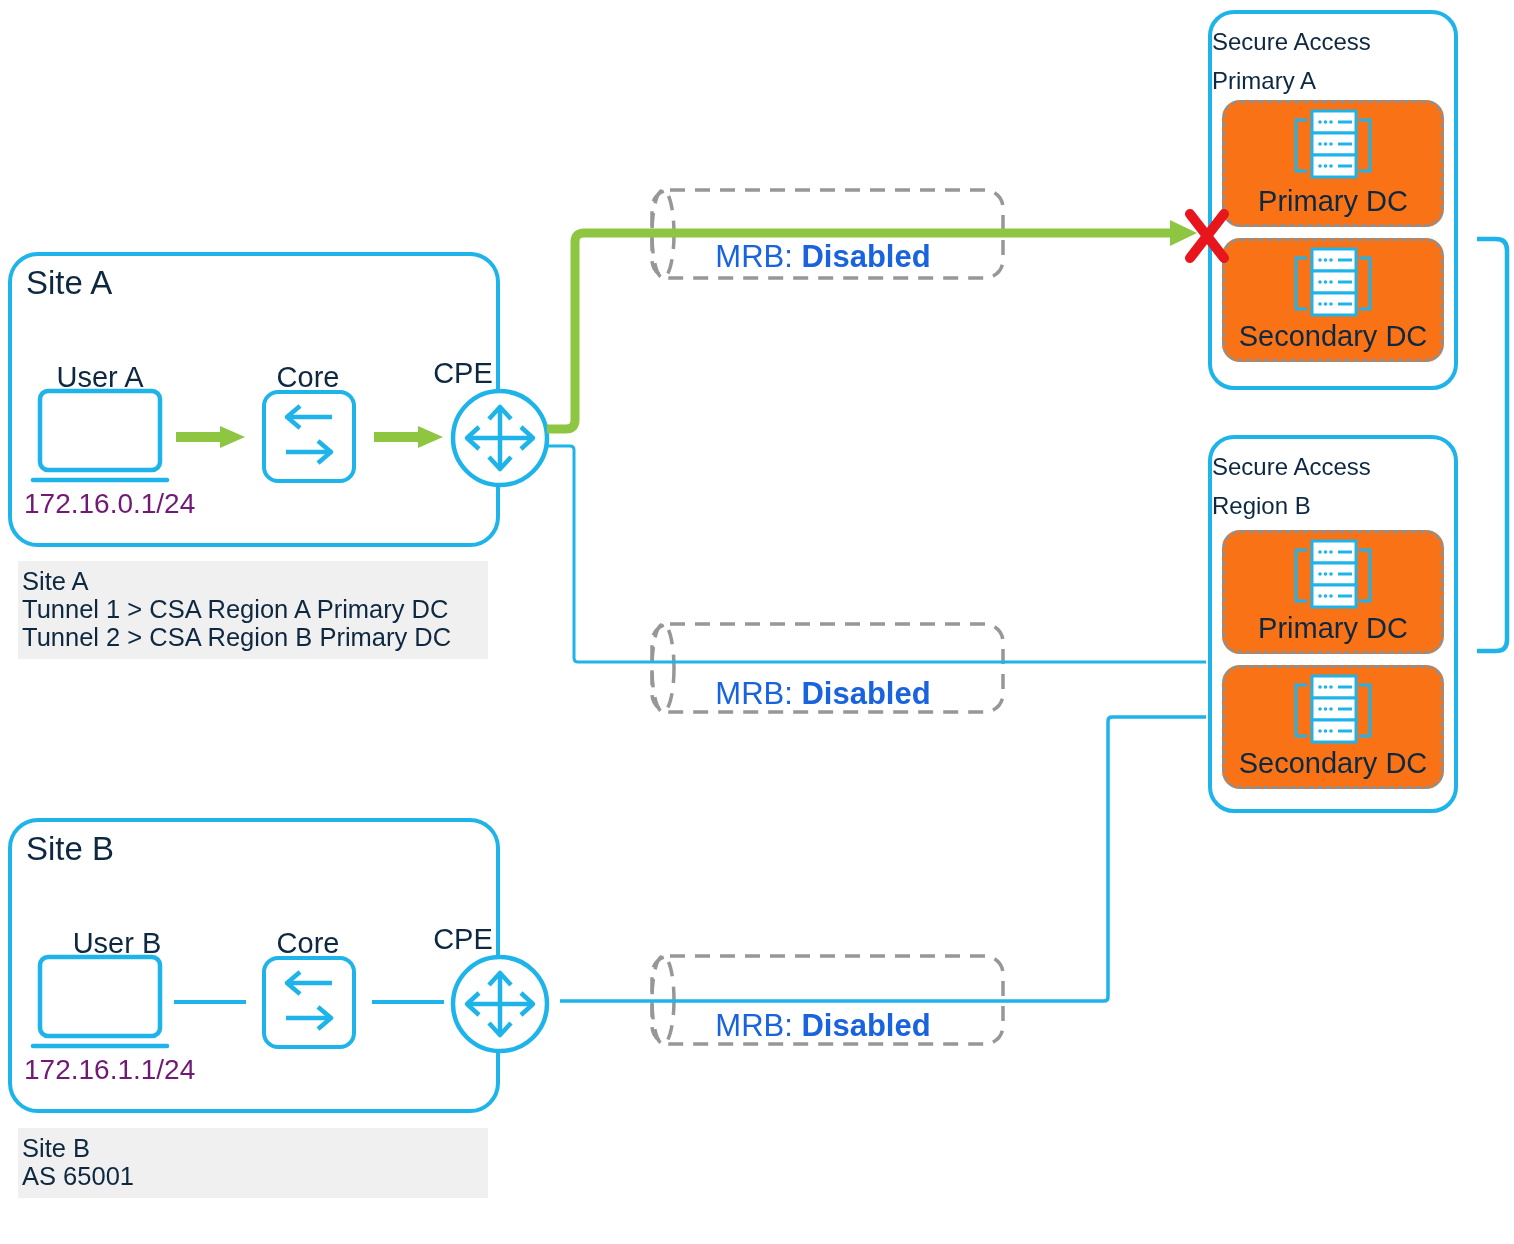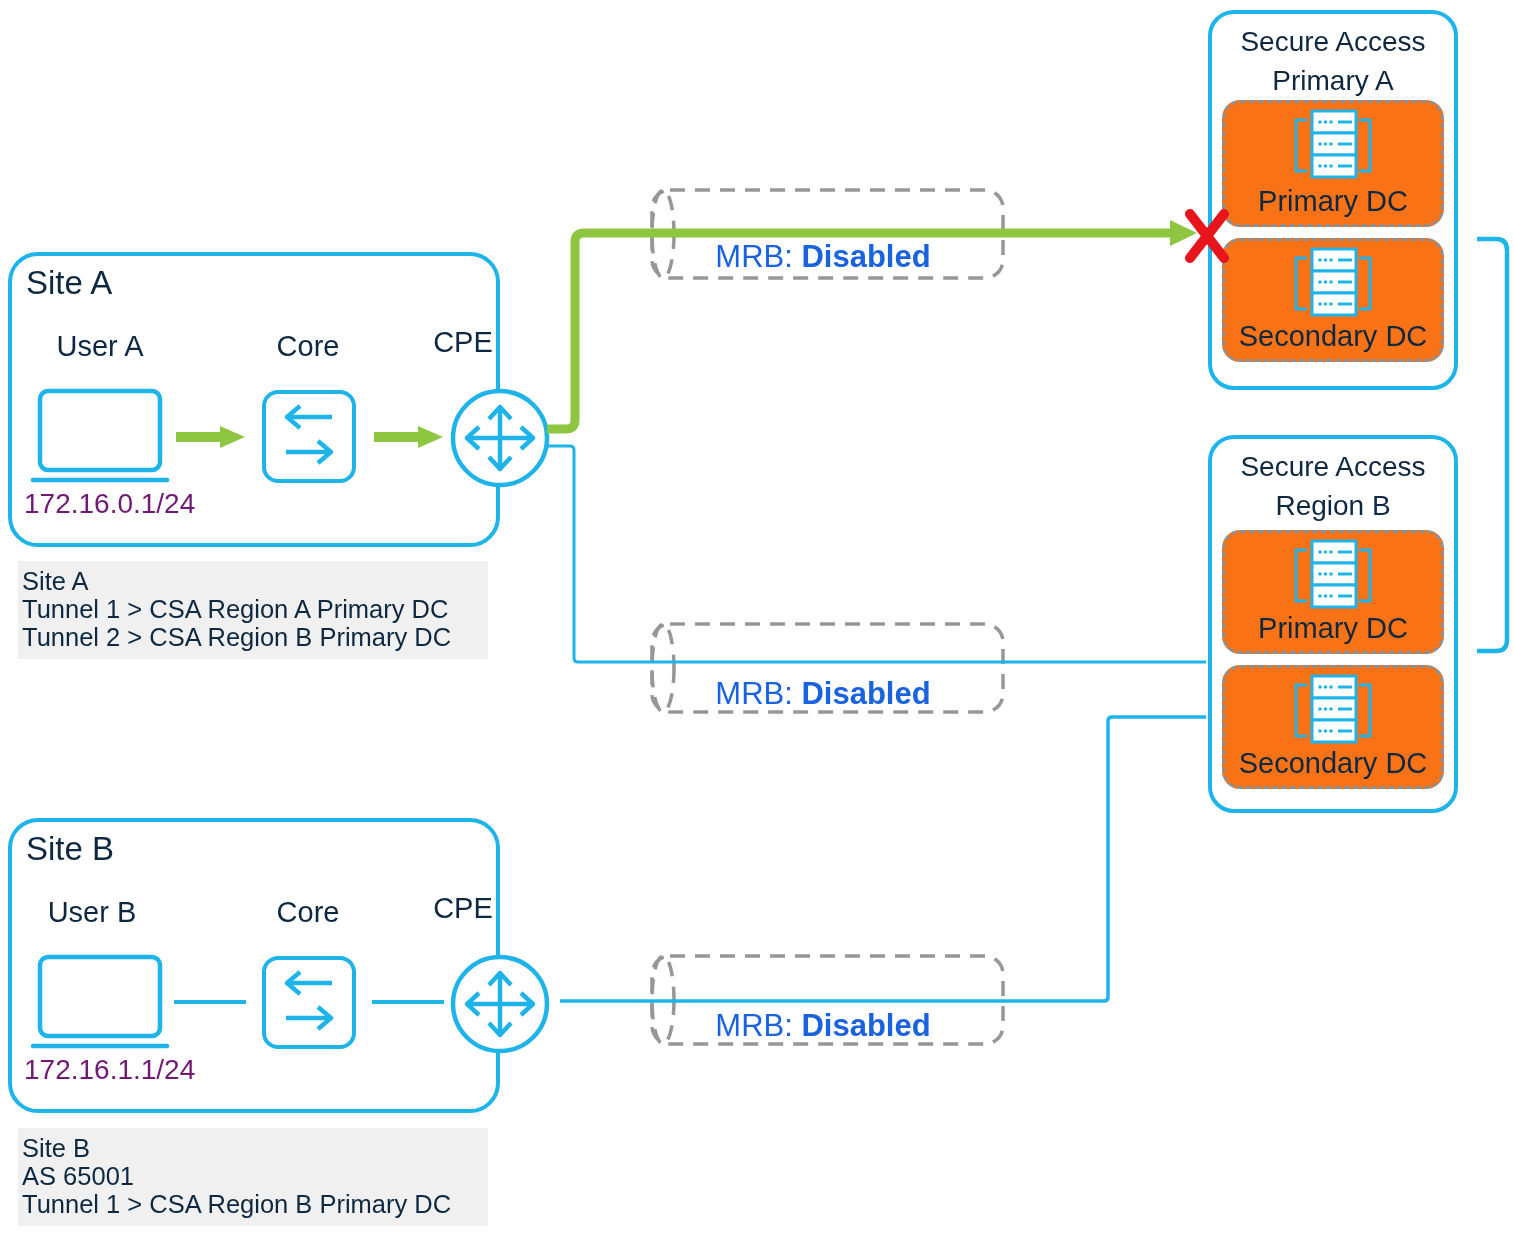--- a/index.html
+++ b/index.html
@@ -19,21 +19,21 @@
     border: 4px solid #1eb4e9;
     border-radius: 30px;
     background: #ffffff;
   }
   .site-title {
     position: absolute; left: 14px; top: 8px;
     font-size: 33px; font-weight: 500; color: #0d2840;
   }
   .node-label {
     position: absolute; width: 130px; text-align: center;
-    font-size: 29px; font-weight: 500; color: #0d2840;
+    font-size: 29px; font-weight: 500; color: #0d2840; margin-top: 31px;
   }
   .icon-abs { position: absolute; }
   .ip-label {
     position: absolute; left: 12px; top: 232px;
     font-size: 28px; color: #701a75;
   }
   
   .info-box {
     position: absolute; left: 18px; width: 470px;
     background: #f0f0f0;
@@ -43,22 +43,21 @@
   
   .region-box {
     position: absolute; left: 1208px;
     width: 250px;
     border: 4px solid #1eb4e9;
     border-radius: 26px;
     background: #ffffff;
   }
   .region-title {
     position: absolute; left: 0; right: 0; top: 8px;
-    text-align: center;
-    font-size: 28px; line-height: 39px; font-weight: 500; color: #0d2840;
+    font-size: 24px; line-height: 39px; font-weight: 500; color: #0d2840;
   }
   .dc-box {
     position: absolute; left: 10px; width: 222px;
     border: 3px dashed #8f8f8f;
     border-radius: 18px;
     background: #f97316;
   }
   .dc-label {
     position: absolute; left: 0; right: 0; bottom: 6px;
     text-align: center;
@@ -122,21 +121,21 @@
   </div>
 
   <div class="info-box" style="top:561px;">
     <div>Site A</div>
     <div>Tunnel 1 &gt; CSA Region A Primary DC</div>
     <div>Tunnel 2 &gt; CSA Region B Primary DC</div>
   </div>
 
   <div class="site-box" style="left:8px; top:818px;">
     <div class="site-title">Site B</div>
-    <div class="node-label" style="left:15px; top:74px;">User B</div>
+    <div class="node-label" style="left:40px; top:74px;">User B</div>
     <div class="node-label" style="left:231px; top:74px;">Core</div>
     <div class="node-label" style="left:386px; top:70px;">CPE</div>
 
     <svg class="icon-abs" style="left:18px; top:132px;" width="140" height="96" viewBox="0 0 140 96">
       <rect x="10" y="3" width="120" height="79" rx="8" fill="#fff" stroke="#1eb4e9" stroke-width="4.5"></rect>
       <line x1="3" y1="92" x2="137" y2="92" stroke="#1eb4e9" stroke-width="4.5" stroke-linecap="round"></line>
     </svg>
 
     <svg class="icon-abs" style="left:162px; top:175px;" width="72" height="10" viewBox="0 0 72 10">
       <line x1="0" y1="5" x2="72" y2="5" stroke="#1eb4e9" stroke-width="4"></line>
@@ -163,21 +162,20 @@
       <polyline points="31,41 19,52 31,63" fill="none" stroke="#1eb4e9" stroke-width="4.5" stroke-linejoin="round"></polyline>
       <polyline points="73,41 85,52 73,63" fill="none" stroke="#1eb4e9" stroke-width="4.5" stroke-linejoin="round"></polyline>
     </svg>
 
     <div class="ip-label">172.16.1.1/24</div>
   </div>
 
   <div class="info-box" style="top:1128px;">
     <div>Site B</div>
     <div>AS 65001</div>
-    <div>Tunnel 1 &gt; CSA Region B Primary DC</div>
   </div>
 
   <div class="region-box" style="top:10px; height:380px;">
     <div class="region-title">
       <div>Secure Access</div>
       <div>Primary A</div>
     </div>
     <div class="dc-box" style="top:86px; height:127px;">
       <svg class="dc-icon" width="112" height="78" viewBox="0 0 112 78">
         <path d="M30 13 H19 V64 H30" fill="none" stroke="#1eb4e9" stroke-width="3"></path>

